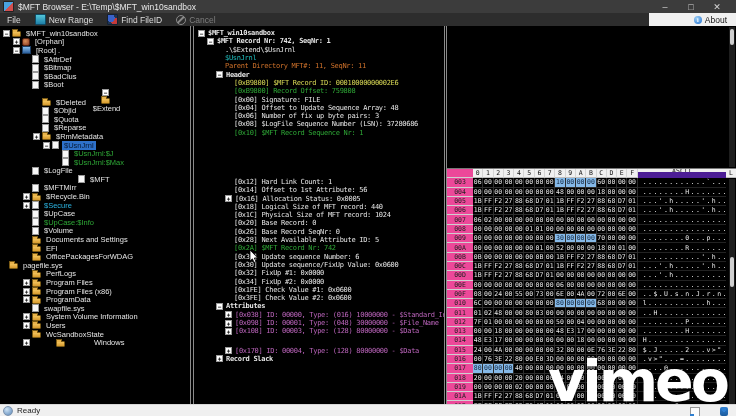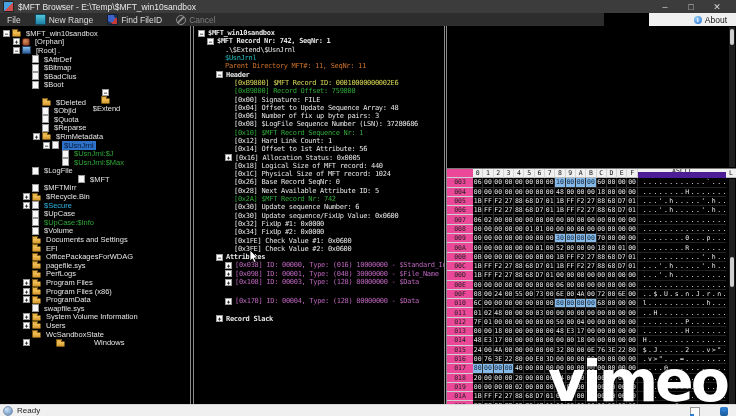--- a/index.html
+++ b/index.html
@@ -6,21 +6,21 @@
   .win{position:relative;width:736px;height:416px;background:#000;overflow:hidden;
        font-family:"Liberation Sans",sans-serif;-webkit-font-smoothing:antialiased;}
   
   .titlebar{position:absolute;left:0;top:0;width:736px;height:13px;background:#3c3c3c;
             display:flex;align-items:center;color:#e8e8e8;font-size:8.5px;}
   .appicon{width:9px;height:9px;margin:0 4px 0 3px;flex:none;border-radius:1px;
            background:linear-gradient(135deg,#4aa3e0 0 55%,#d14f4f 55% 100%);border:1px solid #222;}
   .winbtns{margin-left:auto;display:flex;margin-right:6px;color:#d4d4d4;font-size:9px;}
   .winbtn{width:26px;text-align:center;cursor:default;}
   
-  .toolbar{position:absolute;left:0;top:13px;width:604px;height:13px;background:#2d2d2d;
+  .toolbar{position:absolute;left:0;top:13px;width:736px;height:13px;background:#2d2d2d;
            border-bottom:1px solid #151515;display:flex;align-items:center;color:#dcdcdc;font-size:8.5px;}
   .tbitem{display:flex;align-items:center;gap:3px;padding:0 7px;height:13px;white-space:nowrap;}
   .tbitem.disabled{color:#7d7d7d;}
   .tbicon{width:9px;height:9px;flex:none;border-radius:1px;}
   .ic-newrange{background:linear-gradient(#53c6d8,#1f7fa8);border:1px solid #0e4b66;}
   .ic-findid{background:radial-gradient(circle at 30% 35%,#3a62c9 0 45%,transparent 46%),
              radial-gradient(circle at 70% 65%,#c33a3a 0 40%,transparent 41%),#20344f;border:1px solid #132034;}
   .ic-cancel{width:8px;height:8px;border:1.5px solid #8a8a8a;border-radius:50%;position:relative;background:transparent;}
   .ic-cancel::before{content:"";position:absolute;left:-1px;top:3px;width:9px;height:1.5px;background:#8a8a8a;transform:rotate(-45deg);}
   .aboutseg{position:absolute;right:0;top:13px;height:13px;width:78px;background:#f0f0f0;
@@ -255,21 +255,21 @@
       <div class="trow" style="padding-left: 23px;">
         <span class="spacer"></span>
         <span class="ic folder"></span>
         <span class="lbl">EFI</span>
       </div>
       <div class="trow" style="padding-left: 23px;">
         <span class="spacer"></span>
         <span class="ic folder"></span>
         <span class="lbl">OfficePackagesForWDAG</span>
       </div>
-      <div class="trow" style="padding-left: 23px;">
+      <div class="trow" style="">
         <span class="spacer"></span>
         <span class="ic folder"></span>
         <span class="lbl">pagefile.sys</span>
       </div>
       <div class="trow" style="padding-left: 23px;">
         <span class="spacer"></span>
         <span class="ic folder"></span>
         <span class="lbl">PerfLogs</span>
       </div>
       <div class="trow" style="padding-left: 23px;">
@@ -360,39 +360,43 @@
         <span class="c-white">[0x06] Number of fix up byte pairs: 3</span>
       </div>
       <div class="dline" style="padding-left: 27px;">
         <span class="spacer"></span>
         <span class="c-white">[0x08] $LogFile Sequence Number (LSN): 37280686</span>
       </div>
       <div class="dline" style="padding-left: 27px;">
         <span class="spacer"></span>
         <span class="c-green">[0x10] $MFT Record Sequence Nr: 1</span>
       </div>
-      <div class="dline" style="padding-left: 27px;">
+      <div class="dline" style="padding-left: 27px; margin-top: 41px;">
         <span class="spacer"></span>
         <span class="c-white">[0x12] Hard Link Count: 1</span>
       </div>
       <div class="dline" style="padding-left: 27px;">
         <span class="spacer"></span>
         <span class="c-white">[0x14] Offset to 1st Attribute: 56</span>
       </div>
       <div class="dline" style="padding-left: 27px;">
         <span class="box">+</span>
         <span class="c-white">[0x16] Allocation Status: 0x0005</span>
       </div>
       <div class="dline" style="padding-left: 27px;">
         <span class="spacer"></span>
         <span class="c-white">[0x18] Logical Size of MFT record: 440</span>
       </div>
       <div class="dline" style="padding-left: 27px;">
         <span class="spacer"></span>
         <span class="c-white">[0x1C] Physical Size of MFT record: 1024</span>
+      </div>
+      <div class="dline" style="padding-left: 27px;">
+        <span class="spacer"></span>
+        <span class="c-white">[0x20] Base Record: 0</span>
       </div>
       <div class="dline" style="padding-left: 27px;">
         <span class="spacer"></span>
         <span class="c-white">[0x26] Base Record SeqNr: 0</span>
       </div>
       <div class="dline" style="padding-left: 27px;">
         <span class="spacer"></span>
         <span class="c-white">[0x28] Next Available Attribute ID: 5</span>
       </div>
       <div class="dline" style="padding-left: 27px;">
@@ -436,21 +440,21 @@
         <span class="c-magenta">[0x098] ID: 00001, Type: (048) 30000000 - $File_Name</span>
       </div>
       <div class="dline" style="padding-left: 27px;">
         <span class="box">+</span>
         <span class="c-magenta">[0x108] ID: 00003, Type: (128) 80000000 - $Data</span>
       </div>
       <div class="dline" style="padding-left: 27px; margin-top: 11px;">
         <span class="box">+</span>
         <span class="c-magenta">[0x170] ID: 00004, Type: (128) 80000000 - $Data</span>
       </div>
-      <div class="dline dbold" style="padding-left: 18px; margin-top: 9px;">
+      <div class="dline dbold" style="padding-left: 18px;">
         <span class="box">+</span>
         <span class="c-white">Record Slack</span>
       </div>
     </div>
 
   <div class="preview-panel">
     <div class="sb" style="left:282px;top:1px;height:140px;">
       <div class="thumb" style="top:2px;height:16px;"></div>
     </div>
   </div>

